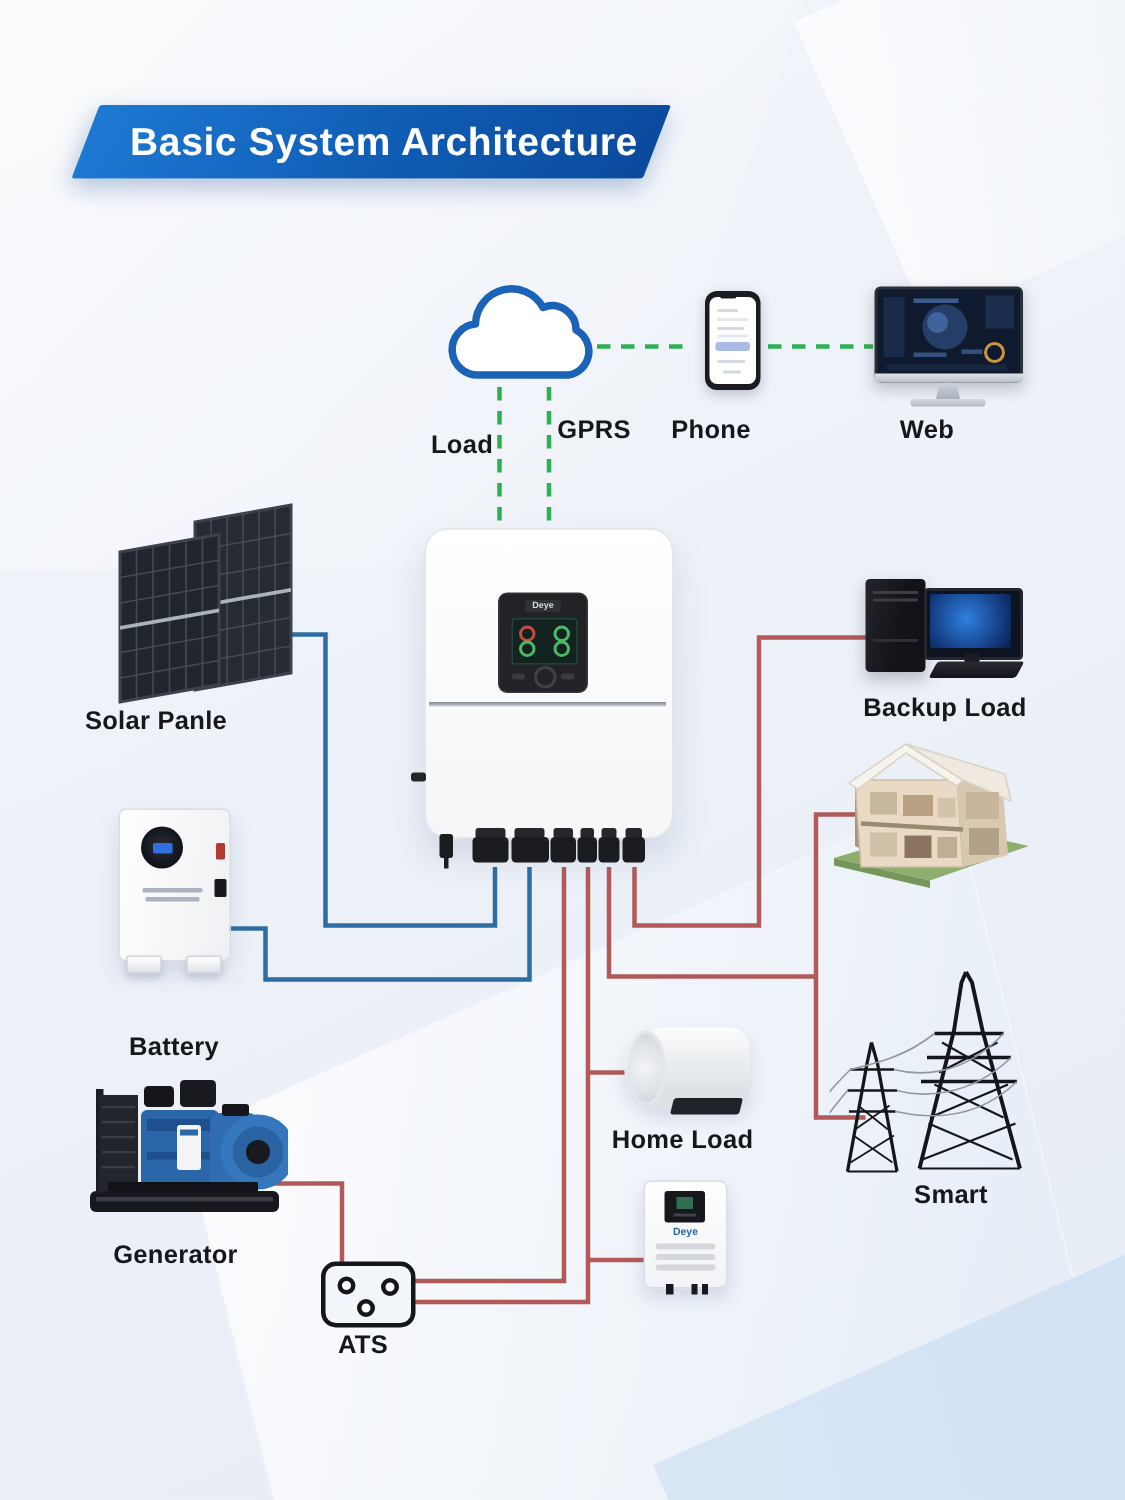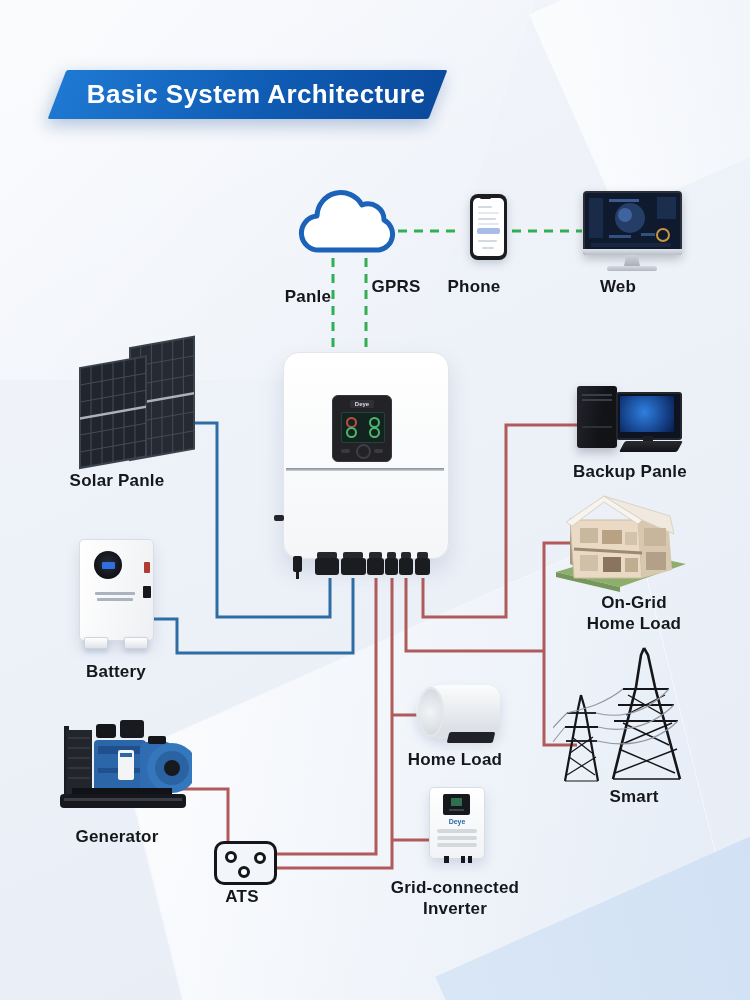--- a/index.html
+++ b/index.html
@@ -354,33 +354,25 @@
     </div>
     <div class="abs" style="left:0;top:30px;width:54px;height:9px;color:#2b66a8;font-size:7px;font-weight:700;text-align:center">Deye</div>
     <div class="abs" style="left:7px;top:41px;width:40px;height:4px;background:#d4d8dd;border-radius:2px"></div>
     <div class="abs" style="left:7px;top:48px;width:40px;height:4px;background:#d4d8dd;border-radius:2px"></div>
     <div class="abs" style="left:7px;top:55px;width:40px;height:4px;background:#d4d8dd;border-radius:2px"></div>
     <div class="abs" style="left:14px;top:68px;width:5px;height:7px;background:#16181d"></div>
     <div class="abs" style="left:31px;top:68px;width:4px;height:7px;background:#16181d"></div>
     <div class="abs" style="left:38px;top:68px;width:4px;height:7px;background:#16181d"></div>
   </div>
 
-  <div class="lbl" style="left:308px;top:286px">Panle</div>
+  <div class="lbl" style="left:308px;top:286px">Load</div>
   <div class="lbl" style="left:396px;top:276px">GPRS</div>
   <div class="lbl" style="left:474px;top:276px">Phone</div>
   <div class="lbl" style="left:618px;top:276px">Web</div>
-  <div class="lbl" style="left:117px;top:470px">Solar Panle</div>
-  <div class="lbl" style="left:116px;top:661px">Battery</div>
+  <div class="lbl" style="left:104px;top:470px">Solar Panle</div>
+  <div class="lbl" style="left:116px;top:687px">Battery</div>
   <div class="lbl" style="left:117px;top:826px">Generator</div>
   <div class="lbl" style="left:242px;top:886px">ATS</div>
-  <div class="lbl" style="left:630px;top:461px">Backup Panle</div>
-  <div class="lbl" style="left:634px;top:592px">
-    <div>On-Grid</div>
-    <div>Home Load</div>
-  </div>
+  <div class="lbl" style="left:630px;top:461px">Backup Load</div>
   <div class="lbl" style="left:455px;top:749px">Home Load</div>
   <div class="lbl" style="left:634px;top:786px">Smart</div>
-  <div class="lbl" style="left:455px;top:877px">
-    <div>Grid-connected</div>
-    <div>Inverter</div>
-  </div>
 
 </div>
 
 </body></html>

